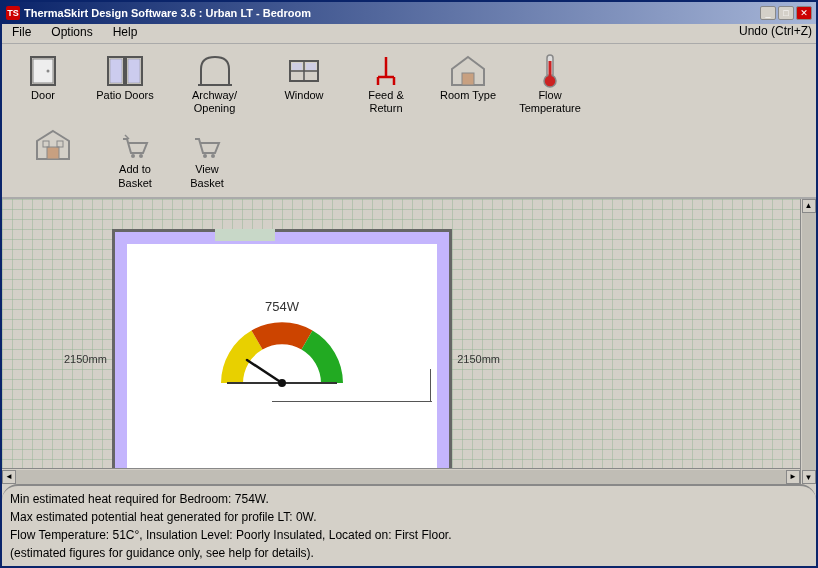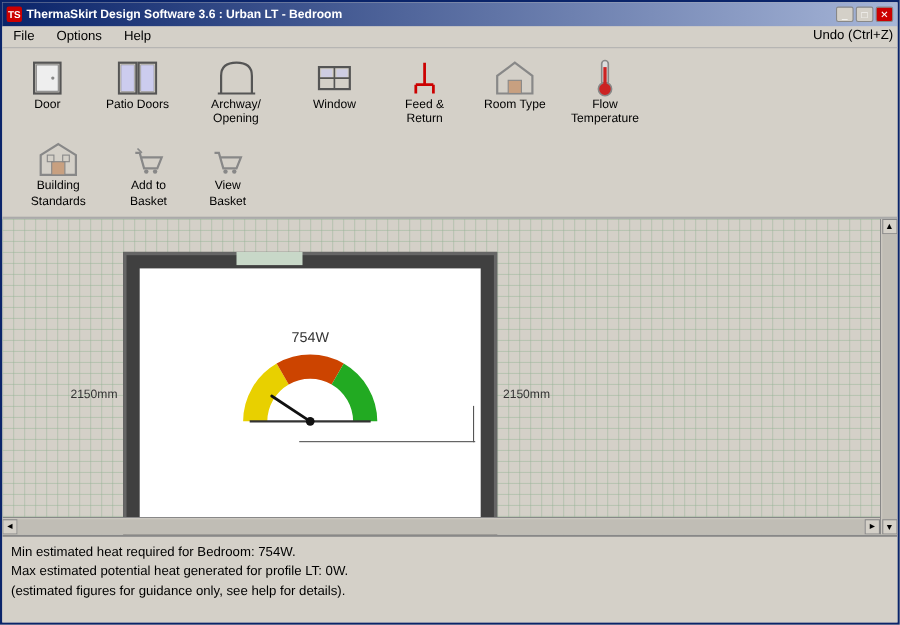--- a/index.html
+++ b/index.html
@@ -94,21 +94,21 @@
       right: -48px;
       top: 50%;
       transform: translateY(-50%);
       font-size: 11px;
       color: #333;
     }
     .room-outer {
       position: absolute;
       top: 0; left: 0;
       width: 100%; height: 100%;
-      background: #404040;
+      background: #c4b5fd;
       border: 3px solid #666;
     }
     .room-inner {
       position: absolute;
       top: 12px; left: 12px;
       right: 12px; bottom: 12px;
       background: white;
     }
 
     
@@ -126,20 +126,21 @@
 
     
     .status-bar {
       background: #d4d0c8;
       border-top: 2px solid #888;
       padding: 4px 8px;
       font-size: 12px;
       color: #000;
       line-height: 1.5;
       min-height: 80px;
+      border-radius: 16px;
     }
 
     
     .scrollbar-v {
       position: absolute;
       right: 0; top: 0; bottom: 0;
       width: 16px;
       background: #d4d0c8;
       border-left: 1px solid #888;
       display: flex;
@@ -297,21 +298,20 @@
 
       <div class="tool-btn" style="width:90px;">
         <div class="tool-icon">
           <svg width="36" height="32" viewBox="0 0 36 32">
             <polygon points="18,2 34,12 34,30 2,30 2,12" fill="none" stroke="#888" stroke-width="2"></polygon>
             <rect x="12" y="18" width="12" height="12" fill="#c8a080" stroke="#888" stroke-width="1"></rect>
             <rect x="8" y="12" width="6" height="6" fill="none" stroke="#888" stroke-width="1"></rect>
             <rect x="22" y="12" width="6" height="6" fill="none" stroke="#888" stroke-width="1"></rect>
           </svg>
         </div>
-        <span class="tool-label">Building Standards</span>
       </div>
 
       <div class="tool-btn">
         <div class="tool-icon">
           <svg width="32" height="32" viewBox="0 0 32 32">
             <path d="M4 10 L8 10 L12 24 L24 24 L28 14 L10 14" fill="none" stroke="#888" stroke-width="2"></path>
             <circle cx="14" cy="27" r="2" fill="#888"></circle>
             <circle cx="22" cy="27" r="2" fill="#888"></circle>
             <line x1="6" y1="6" x2="10" y2="10" stroke="#888" stroke-width="1.5"></line>
           </svg>
@@ -390,16 +390,17 @@
       <div class="scrollbar-h">
         <div class="scroll-arrow-h">◄</div>
         <div class="scroll-track-h"></div>
         <div class="scroll-arrow-h">►</div>
       </div>
     </div>
 
     <div class="status-bar">
       <div>Min estimated heat required for Bedroom: 754W.</div>
       <div>Max estimated potential heat generated for profile LT: 0W.</div>
+      <div>Flow Temperature: 51C°, Insulation Level: Poorly Insulated, Located on: First Floor.</div>
       <div>(estimated figures for guidance only, see help for details).</div>
     </div>
   </div>
 </div>
 
 </body></html>

